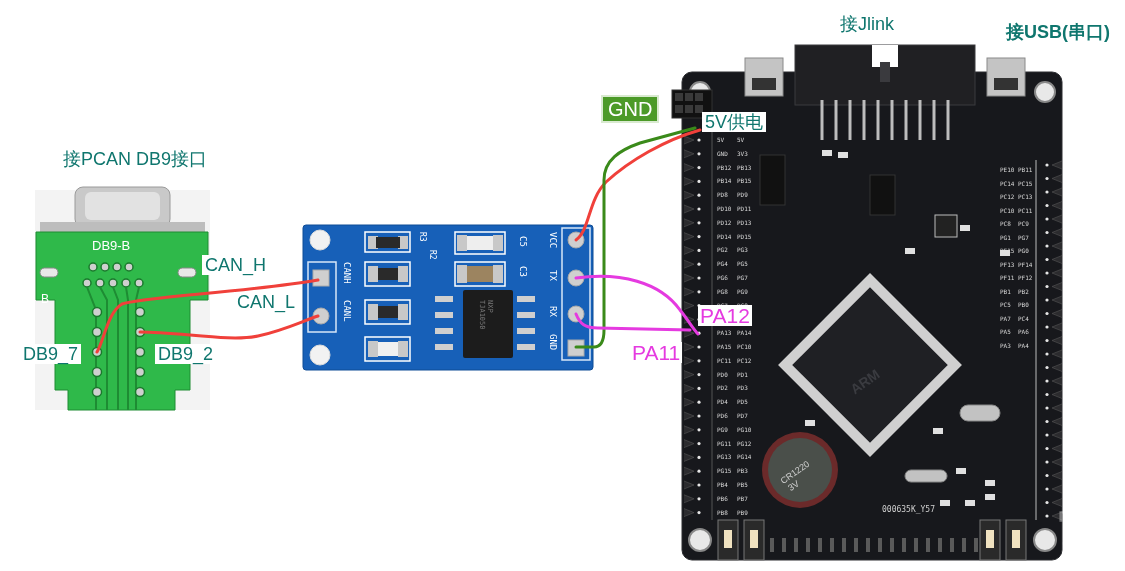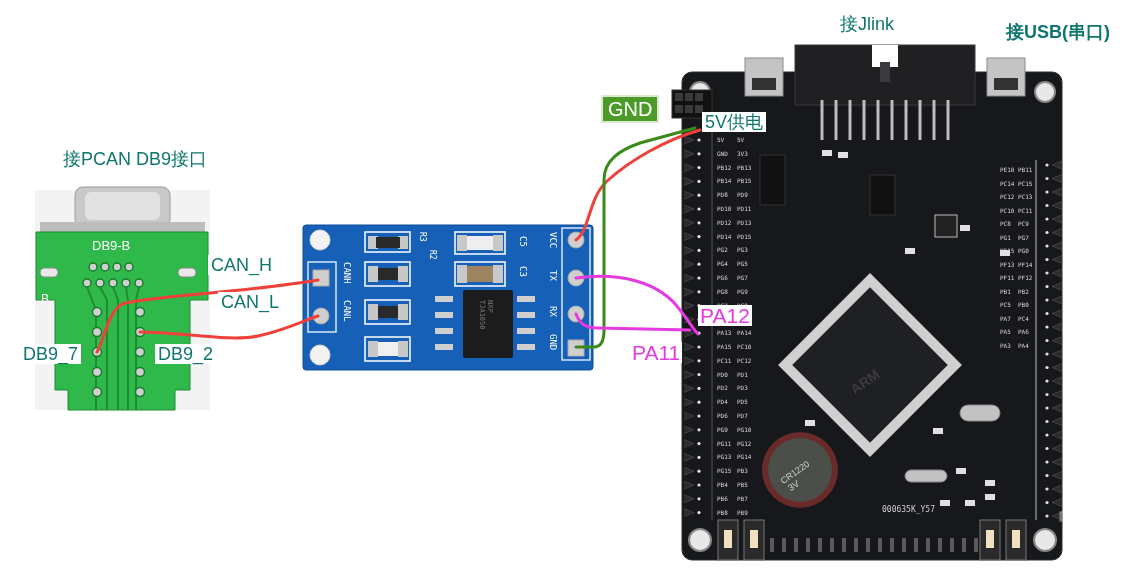--- a/index.html
+++ b/index.html
@@ -476,22 +476,22 @@
 
     <path d="M576 347 L594 347 C602 347, 604 340, 604 330 L604 180 C604 160, 620 150, 640 143 L695 128" stroke="#3a8a1a" stroke-width="3"></path>
 
     <path d="M576 278 C620 272, 660 282, 680 310 C688 320, 694 330, 698 334" stroke="#e53ae0" stroke-width="3"></path>
 
     <path d="M576 314 C580 324, 585 328, 598 328 L690 330" stroke="#e53ae0" stroke-width="3"></path>
   </g>
 </svg>
 
 <div class="abs label-red" style="left:27px; top:150px;margin-left:36px;">接PCAN DB9接口</div>
-<div class="abs label-red label-box-white" style="left:208px; top:255px;">CAN_H</div>
-<div class="abs label-red label-box-white" style="left:218px; top:292px;">CAN_L</div>
+<div class="abs label-red label-box-white" style="left:202px; top:255px;">CAN_H</div>
+<div class="abs label-red label-box-white" style="left:234px; top:292px;">CAN_L</div>
 <div class="abs label-red label-box-white" style="left:20px; top:344px;">DB9_7</div>
 <div class="abs label-red label-box-white" style="left:155px; top:344px;">DB9_2</div>
 
 <div class="abs gnd-box" style="left:601px; top:95px;">GND</div>
 <div class="abs label-red label-box-white" style="left:702px; top:112px;">5V供电</div>
 
 <div class="abs label-mag" style="left:698px; top:305px;">PA12</div>
 <div class="abs label-mag" style="left:630px; top:342px;">PA11</div>
 
 <div class="abs label-red" style="left:840px; top:15px;">接Jlink</div>

